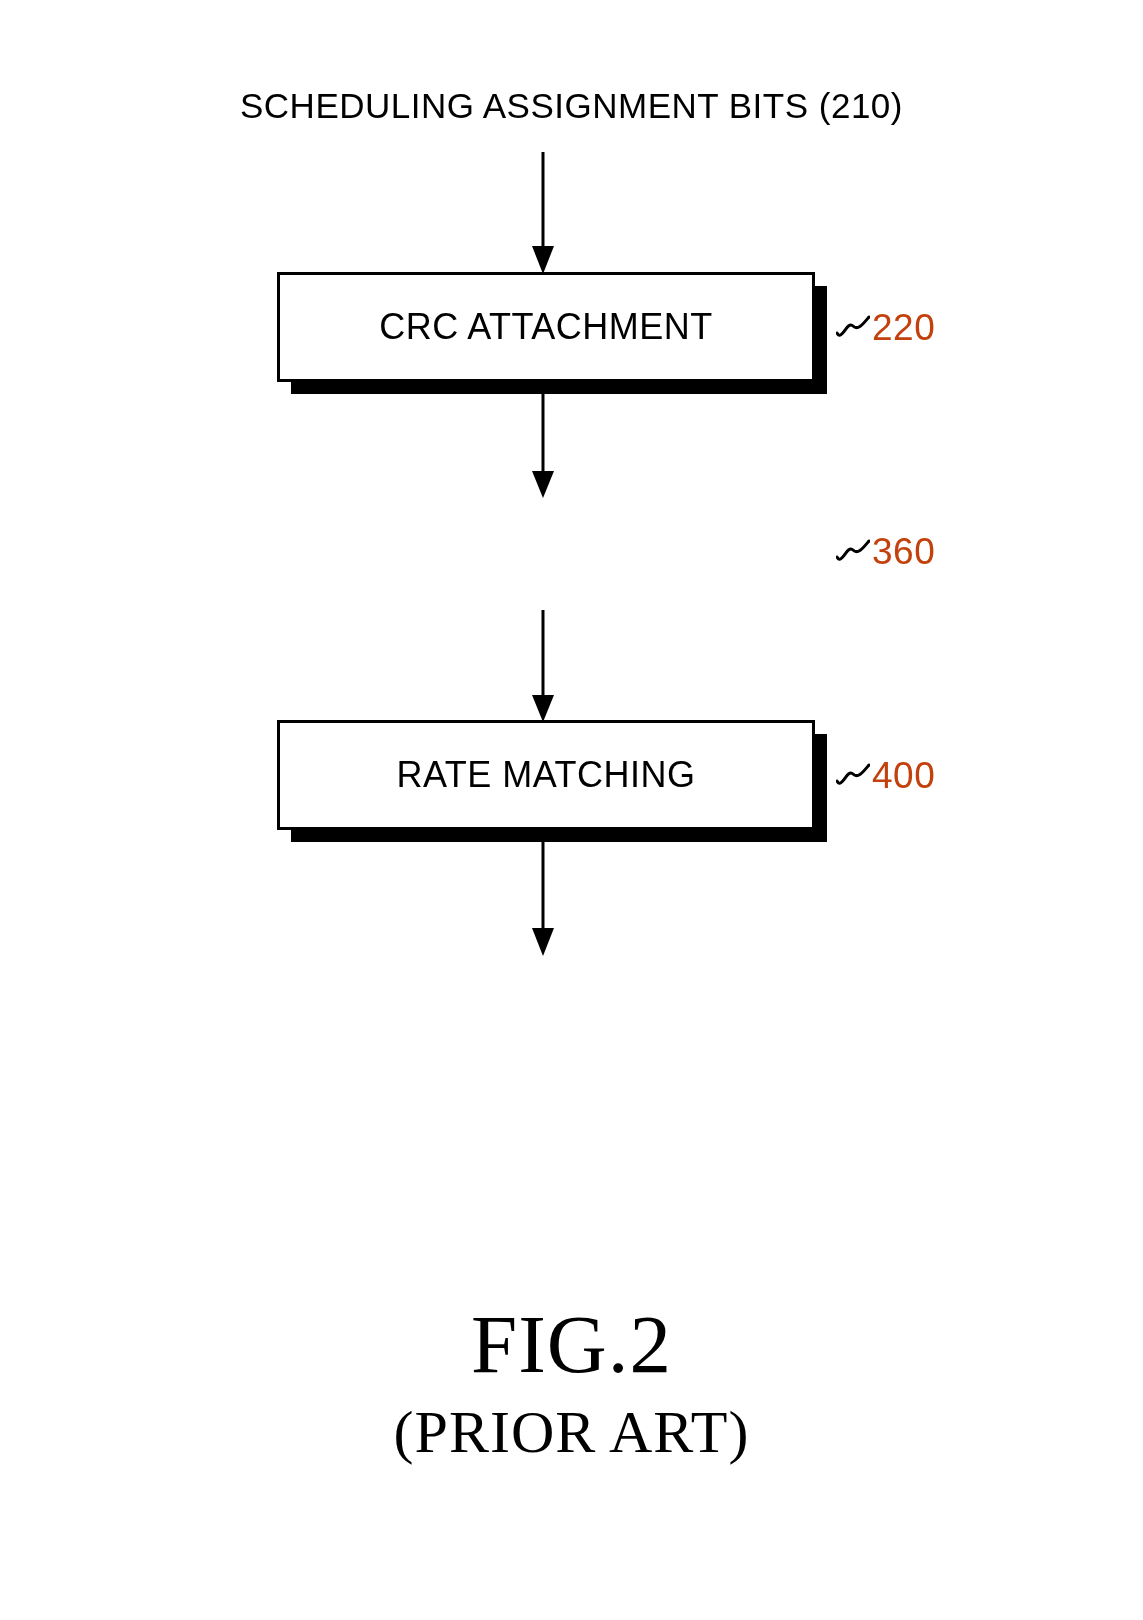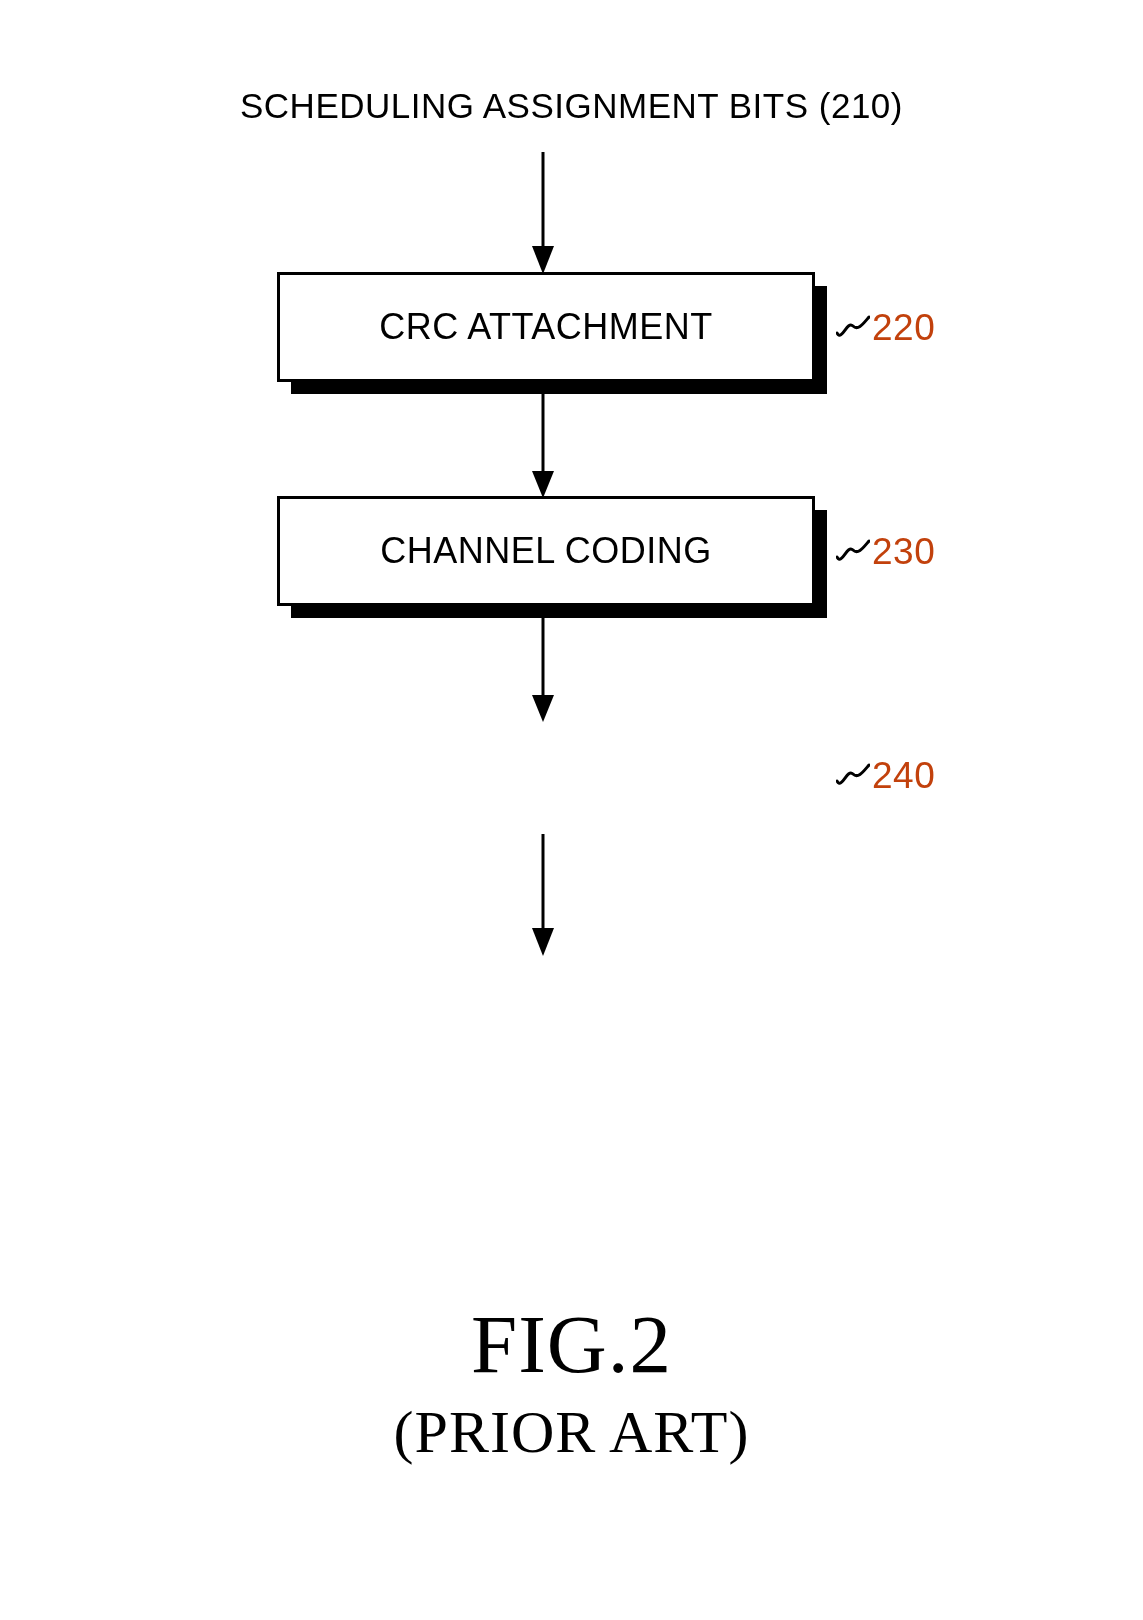--- a/index.html
+++ b/index.html
@@ -152,42 +152,42 @@
     <span class="ref-num">220</span>
   </div>
 
   <div class="arrow" id="arrow-1-2">
     <svg viewBox="0 0 28 112" preserveAspectRatio="none" aria-hidden="true">
       <line x1="14" y1="0" x2="14" y2="92" stroke="#000" stroke-width="3"></line>
       <polygon points="14,112 3,85 25,85" fill="#000"></polygon>
     </svg>
   </div>
 
-  <div class="proc-box" id="box-channel">
-    <span class="proc-label">CHANNEL CODING</span>
-  </div>
   <div class="ref-callout" id="ref-230">
     <svg class="squiggle" viewBox="0 0 34 24" aria-hidden="true">
       <path d="M1 18 C 6 27, 11 5, 17 11 C 22 16, 27 9, 33 2" fill="none" stroke="#000" stroke-width="3" stroke-linecap="round"></path>
     </svg>
-    <span class="ref-num">230</span>
+    <span class="ref-num">360</span>
   </div>
 
   <div class="arrow" id="arrow-2-3">
     <svg viewBox="0 0 28 112" preserveAspectRatio="none" aria-hidden="true">
       <line x1="14" y1="0" x2="14" y2="92" stroke="#000" stroke-width="3"></line>
       <polygon points="14,112 3,85 25,85" fill="#000"></polygon>
     </svg>
   </div>
 
+  <div class="proc-box" id="box-rate">
+    <span class="proc-label">RATE MATCHING</span>
+  </div>
   <div class="ref-callout" id="ref-240">
     <svg class="squiggle" viewBox="0 0 34 24" aria-hidden="true">
       <path d="M1 18 C 6 27, 11 5, 17 11 C 22 16, 27 9, 33 2" fill="none" stroke="#000" stroke-width="3" stroke-linecap="round"></path>
     </svg>
-    <span class="ref-num">240</span>
+    <span class="ref-num">400</span>
   </div>
 
   <div class="arrow" id="arrow-out">
     <svg viewBox="0 0 28 122" preserveAspectRatio="none" aria-hidden="true">
       <line x1="14" y1="0" x2="14" y2="100" stroke="#000" stroke-width="3"></line>
       <polygon points="14,122 3,94 25,94" fill="#000"></polygon>
     </svg>
   </div>
 
 

